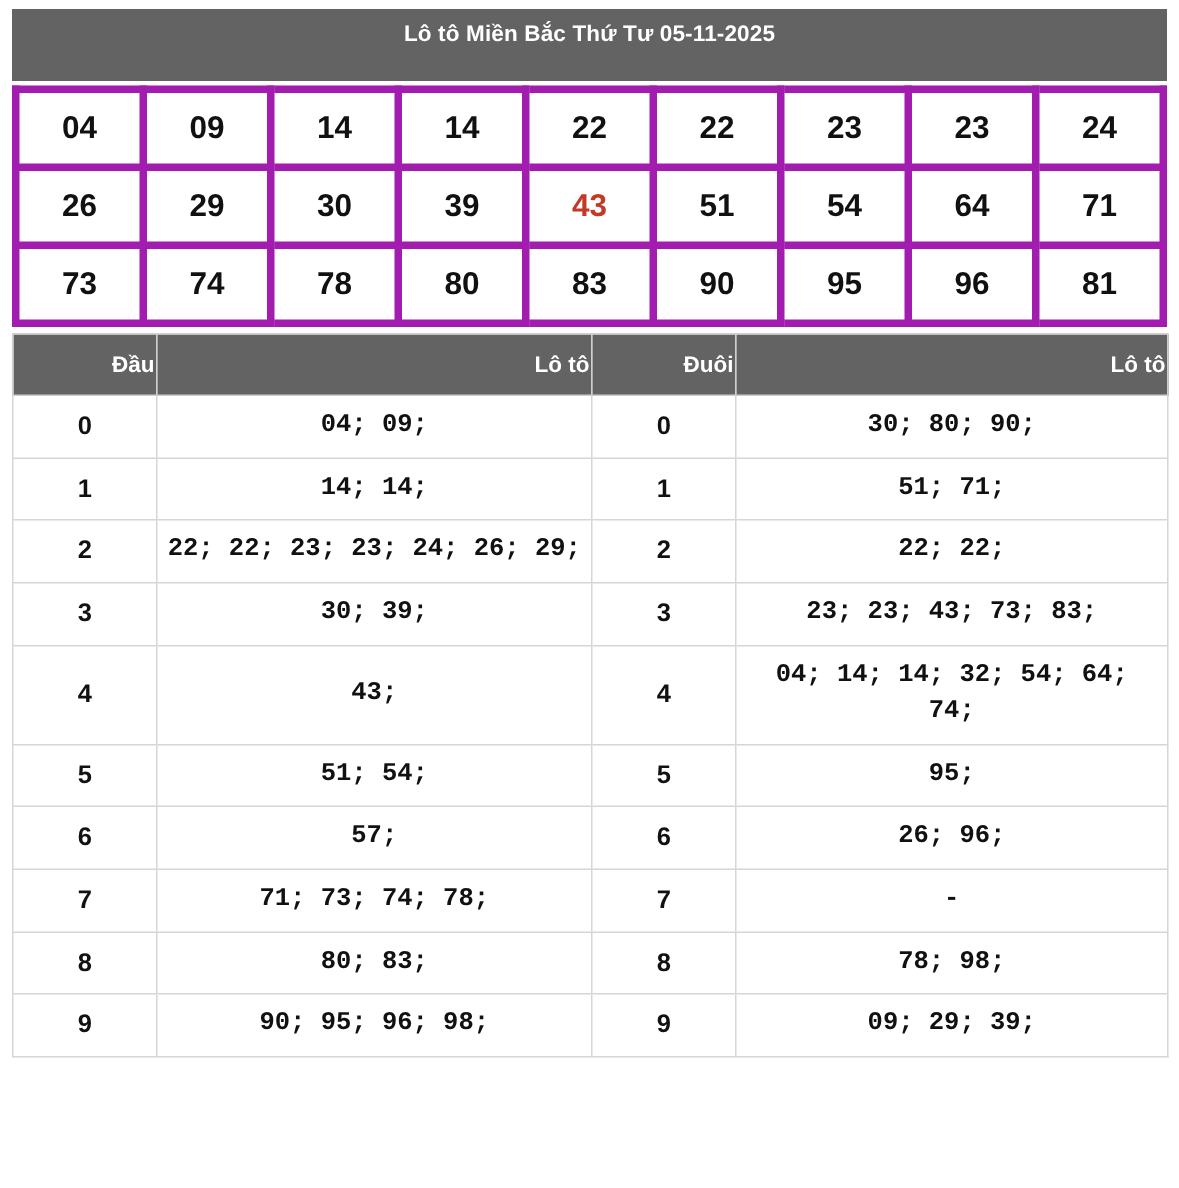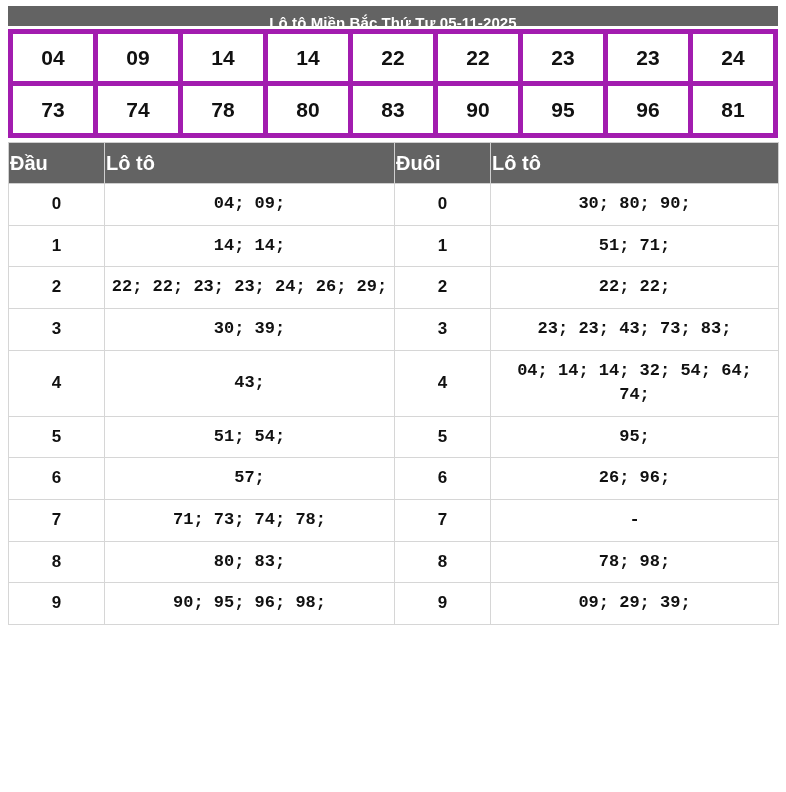--- a/index.html
+++ b/index.html
@@ -21,21 +21,21 @@
     background: #ffffff;
   }
 
   
   .header-bar {
     background: #636363;
     color: #ffffff;
     text-align: center;
     font-size: 15px;
     font-weight: bold;
-    height: 20px;
+    height: 48px;
     line-height: 34px;
     letter-spacing: 0.1px;
   }
 
   
   table.grid {
     border-collapse: collapse;
     width: 770px;
     table-layout: fixed;
     margin-top: 3px;
@@ -56,25 +56,25 @@
   
   table.dd {
     border-collapse: collapse;
     width: 770px;
     table-layout: fixed;
     margin-top: 4px;
   }
   table.dd th {
     background: #636363;
     color: #ffffff;
-    font-size: 20px;
+    font-size: 15px;
     font-weight: bold;
     height: 38px;
     border: 1px solid #cfcfcf;
-    text-align: left;
+    text-align: right;
     vertical-align: middle;
   }
   table.dd td {
     border: 1px solid #d6d6d6;
     text-align: center;
     vertical-align: middle;
     font-size: 17px;
     font-weight: bold;
     color: #111111;
     padding: 8px 6px;
@@ -106,20 +106,31 @@
         <td>09</td>
         <td>14</td>
         <td>14</td>
         <td>22</td>
         <td>22</td>
         <td>23</td>
         <td>23</td>
         <td>24</td>
       </tr>
       <tr>
+        <td>26</td>
+        <td>29</td>
+        <td>30</td>
+        <td>39</td>
+        <td class="special">43</td>
+        <td>51</td>
+        <td>54</td>
+        <td>64</td>
+        <td>71</td>
+      </tr>
+      <tr>
         <td>73</td>
         <td>74</td>
         <td>78</td>
         <td>80</td>
         <td>83</td>
         <td>90</td>
         <td>95</td>
         <td>96</td>
         <td>81</td>
       </tr>

